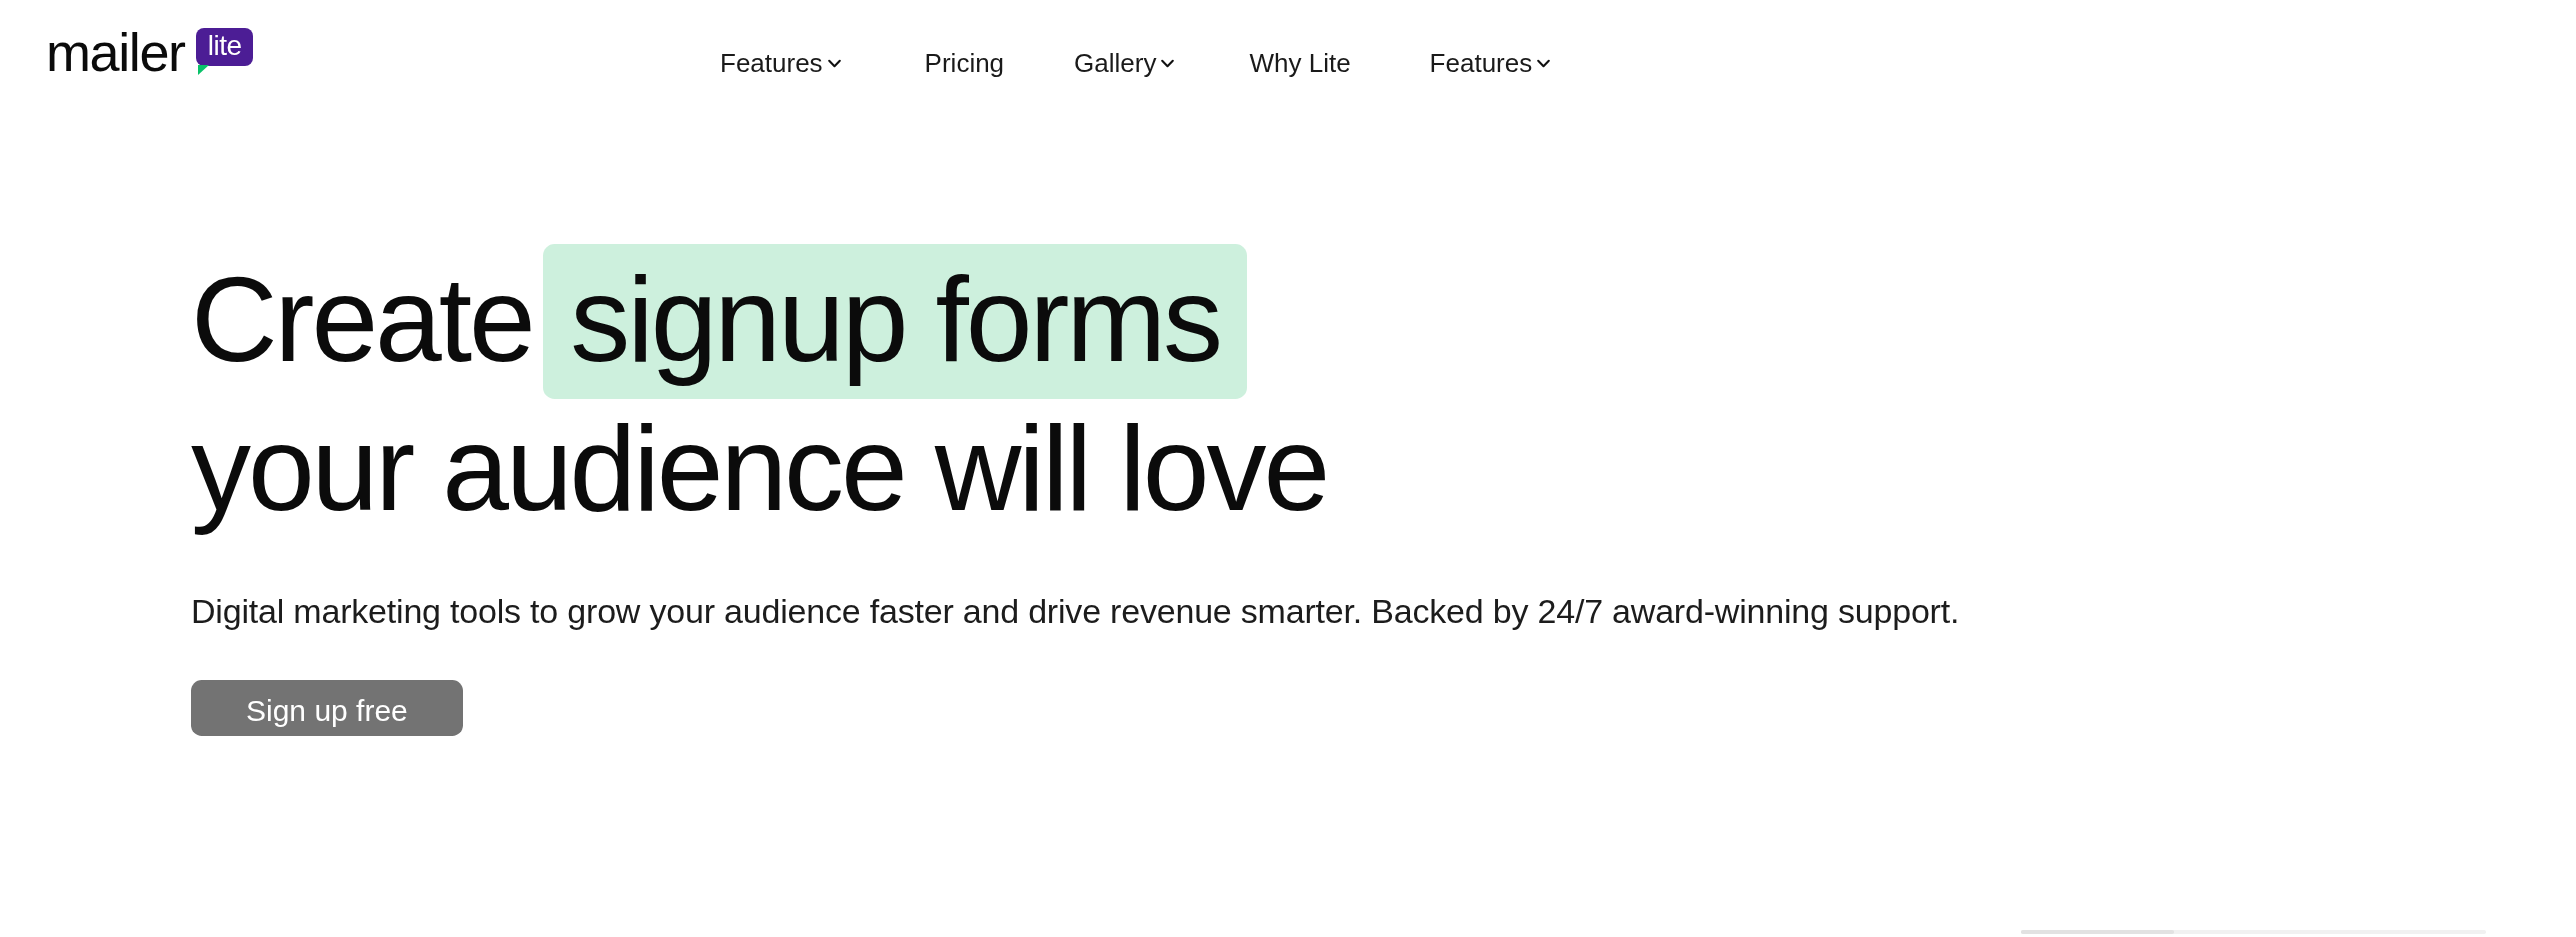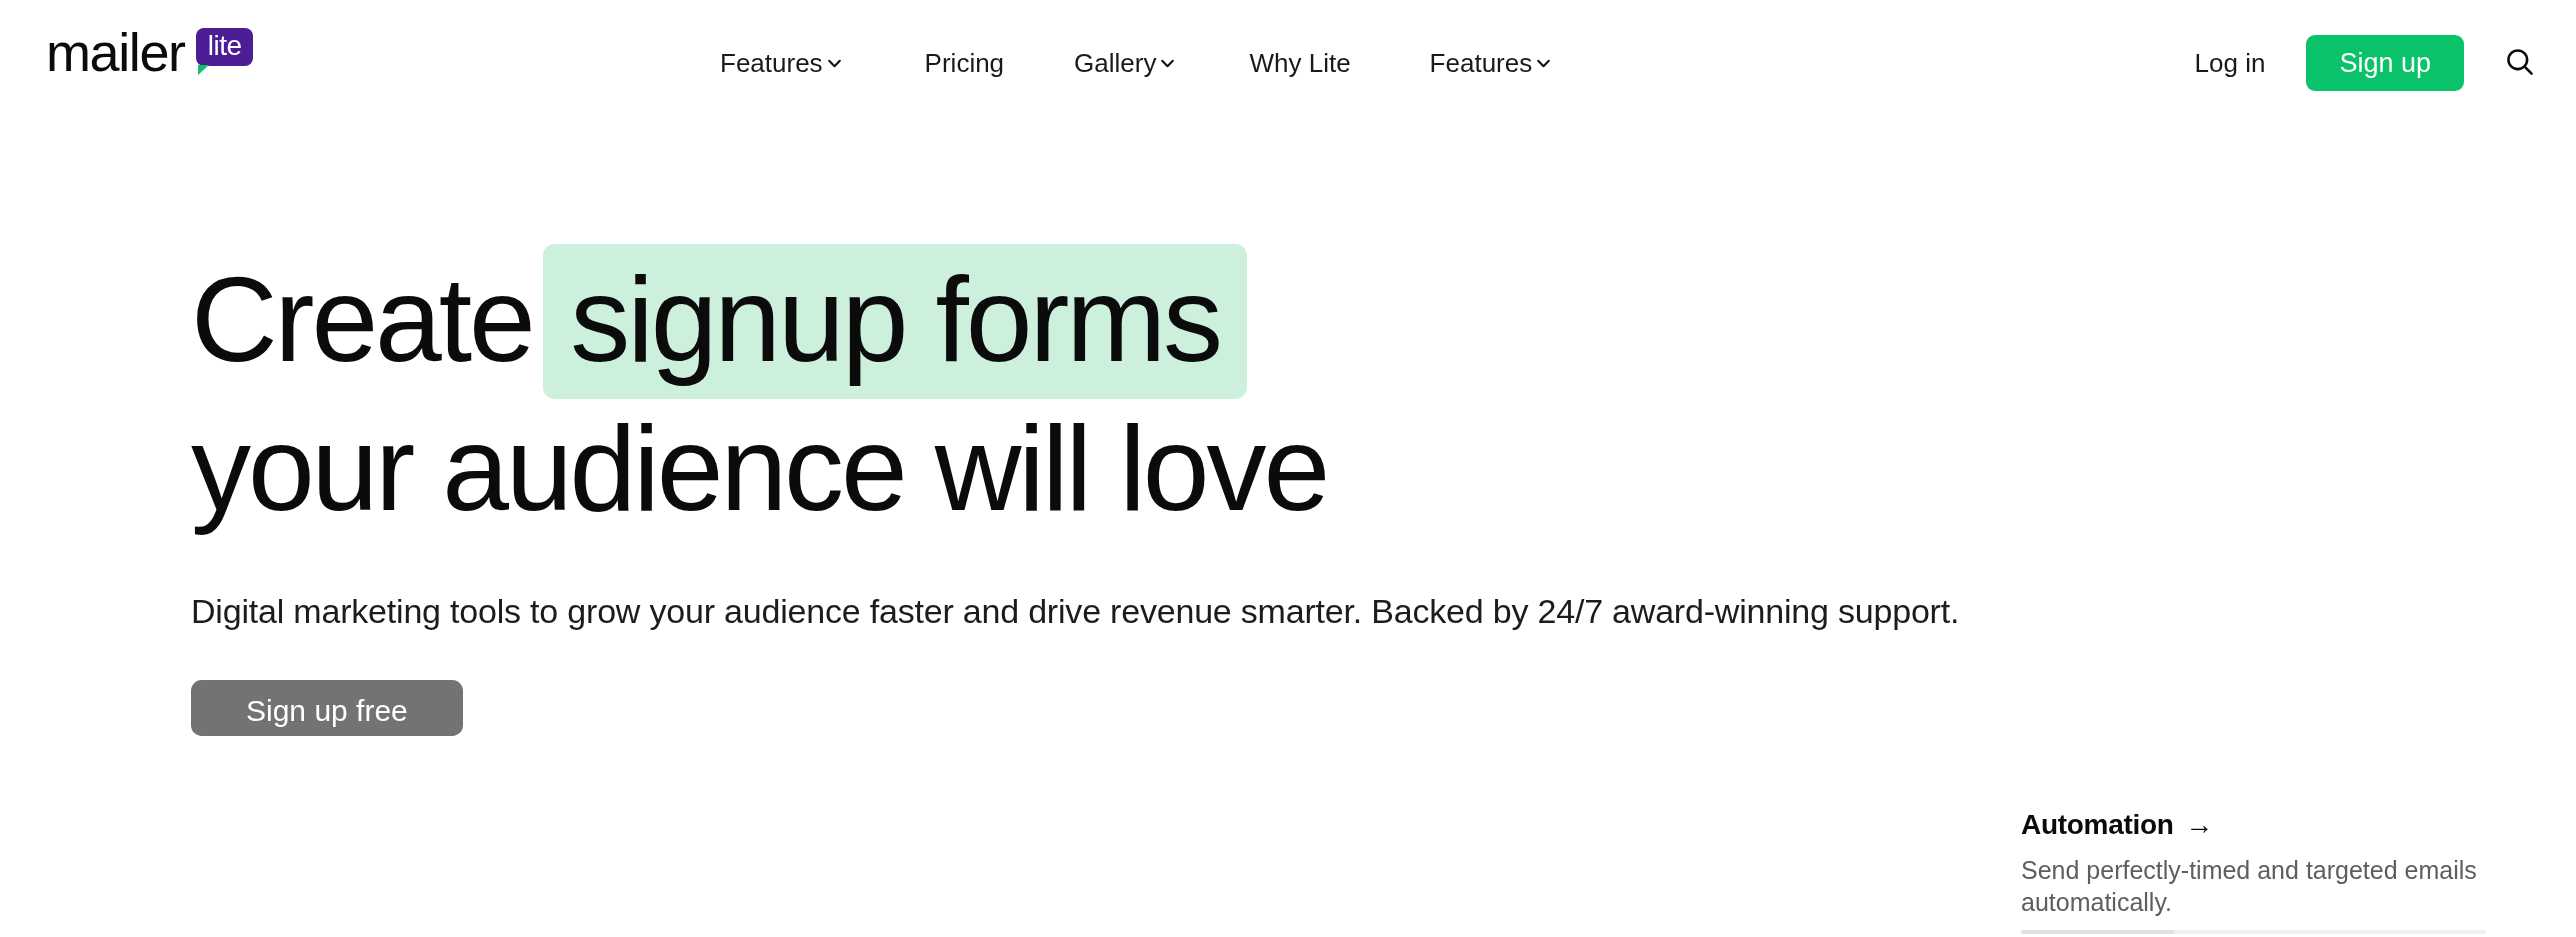--- a/index.html
+++ b/index.html
@@ -308,55 +308,36 @@
         <span>Features</span>
         <span class="chev">
           <svg width="15" height="15" viewBox="0 0 17 17">
               <path d="M2.5 5.5 L8.5 11.5 L14.5 5.5" stroke="#111" stroke-width="2.4" fill="none" stroke-linecap="round" stroke-linejoin="round"></path>
             </svg>
         </span>
       </div>
 
     </nav>
 
-    <div class="header-right">
-      <a class="login-link">Log in</a>
-      <button class="signup-btn">Sign up</button>
-      <button class="search-icon-btn">
-        <span>
-          <svg width="32" height="32" viewBox="0 0 36 36">
-            <circle cx="15.5" cy="15.5" r="10.5" stroke="#0b0b0b" stroke-width="2.9" fill="none"></circle>
-            <line x1="23.2" y1="23.2" x2="31" y2="31" stroke="#0b0b0b" stroke-width="2.9" stroke-linecap="round"></line>
-          </svg>
-        </span>
-      </button>
-    </div>
 
   </header>
 
   <section class="hero">
 
     <h1 class="hero-title">
       <span>Create</span><span class="hl">signup forms</span>
       <span class="line2">your audience will love</span>
     </h1>
 
     <p class="hero-sub">Digital marketing tools to grow your audience faster and drive revenue smarter. Backed by 24/7 award-winning support.</p>
 
     <button class="hero-cta">Sign up free</button>
 
 
   </section>
 
-  <div class="feature-card">
-    <div class="feature-title">
-      <span>Automation</span>
-      <span class="feature-arrow">→</span>
-    </div>
-    <div class="feature-desc">Send perfectly-timed and targeted emails automatically.</div>
-  </div>
 
   <div class="carousel-track">
     <div class="carousel-progress"></div>
   </div>
 
 </div>
 
 
 </body></html>

